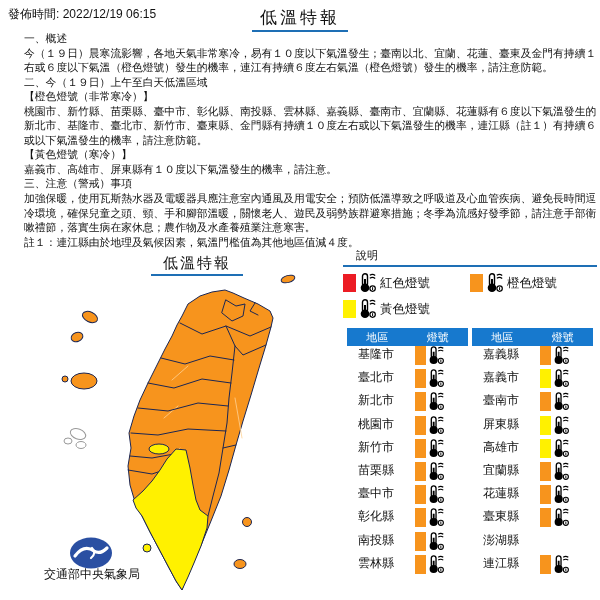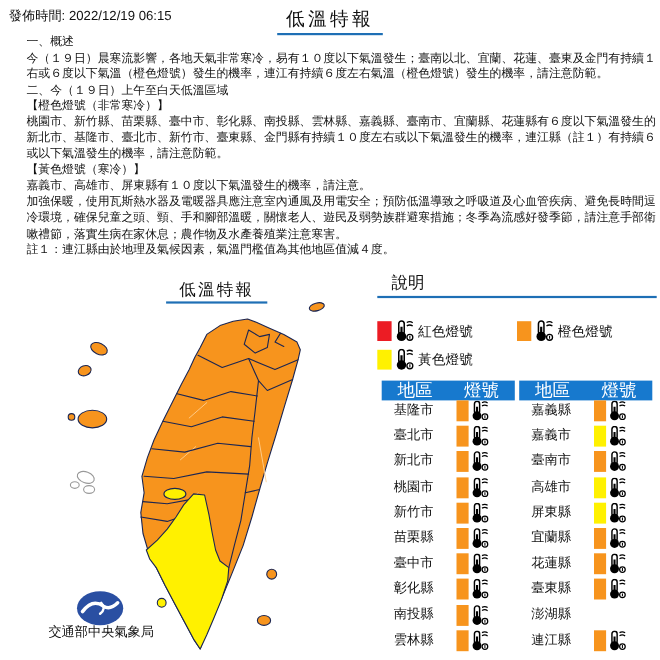--- a/index.html
+++ b/index.html
@@ -34,34 +34,34 @@
     font-size:12px;white-space:nowrap;}
 
   .f-orange{fill:var(--orange);stroke:var(--mapline);stroke-width:1;stroke-linejoin:round;}
   .f-yellow{fill:var(--yellow);stroke:var(--mapline);stroke-width:1;stroke-linejoin:round;}
   .f-white{fill:#fff;stroke:#999;stroke-width:1;}
   .county{fill:none;stroke:var(--mapline);stroke-width:1;stroke-linejoin:round;stroke-linecap:round;}
   .river{fill:none;stroke:#FFD294;stroke-width:0.8;stroke-linecap:round;}
 
   
   .legend-panel{position:absolute;left:343px;top:248px;width:254px;height:352px;}
-  .legend-heading{font-size:15px;padding-left:13px;}
+  .legend-heading{font-size:11px;padding-left:13px;}
   .legend-rule{border:none;border-top:2px solid var(--uline);margin-top:2px;}
-  .legend-items{display:flex;flex-wrap:wrap;margin-top:17px;}
+  .legend-items{display:flex;flex-wrap:wrap;margin-top:3px;}
   .legend-item{width:127px;height:26px;display:flex;align-items:center;gap:3px;}
   .legend-sq{width:13px;height:18px;display:inline-block;}
   .legend-sq.red{background:var(--red);}
   .legend-sq.orange{background:var(--orange);}
   .legend-sq.yellow{background:var(--yellow);}
   .legend-label{font-size:12.5px;white-space:nowrap;}
 
   .tables{display:flex;gap:4px;margin-top:6px;padding-left:4px;}
   .rtable{width:121px;}
   .thead{height:18px;background:var(--tblblue);color:#fff;display:flex;align-items:center;}
-  .thead span{flex:1;text-align:center;font-size:16px;white-space:nowrap;}
+  .thead span{flex:1;text-align:center;font-size:11px;white-space:nowrap;}
   .trow{height:23.2px;display:flex;align-items:flex-start;}
   .rname{width:60px;padding-left:11px;font-size:12px;white-space:nowrap;}
   .sigwrap{display:flex;align-items:center;gap:2px;margin-left:8px;}
   .sq{width:11px;height:19px;display:inline-block;}
   .trow[data-signal="orange"] .sq{background:var(--orange);}
   .trow[data-signal="yellow"] .sq{background:var(--yellow);}
   .trow[data-signal="none"] .sigwrap{visibility:hidden;}
   .thermo{flex:none;}
 </style>
 </head>
@@ -90,20 +90,21 @@
     <div class="ln">一、概述</div>
     <div class="ln">今（１９日）晨寒流影響，各地天氣非常寒冷，易有１０度以下氣溫發生；臺南以北、宜蘭、花蓮、臺東及金門有持續１０度左</div>
     <div class="ln">右或６度以下氣溫（橙色燈號）發生的機率，連江有持續６度左右氣溫（橙色燈號）發生的機率，請注意防範。</div>
     <div class="ln">二、今（１９日）上午至白天低溫區域</div>
     <div class="ln">【橙色燈號（非常寒冷）】</div>
     <div class="ln">桃園市、新竹縣、苗栗縣、臺中市、彰化縣、南投縣、雲林縣、嘉義縣、臺南市、宜蘭縣、花蓮縣有６度以下氣溫發生的機率；</div>
     <div class="ln">新北市、基隆市、臺北市、新竹市、臺東縣、金門縣有持續１０度左右或以下氣溫發生的機率，連江縣（註１）有持續６度左右</div>
     <div class="ln">或以下氣溫發生的機率，請注意防範。</div>
     <div class="ln">【黃色燈號（寒冷）】</div>
     <div class="ln">嘉義市、高雄市、屏東縣有１０度以下氣溫發生的機率，請注意。</div>
+    <div class="ln">三、注意（警戒）事項</div>
     <div class="ln">加強保暖，使用瓦斯熱水器及電暖器具應注意室內通風及用電安全；預防低溫導致之呼吸道及心血管疾病、避免長時間逗留在寒</div>
     <div class="ln">冷環境，確保兒童之頭、頸、手和腳部溫暖，關懷老人、遊民及弱勢族群避寒措施；冬季為流感好發季節，請注意手部衛生與咳</div>
     <div class="ln">嗽禮節，落實生病在家休息；農作物及水產養殖業注意寒害。</div>
     <div class="ln">註１：連江縣由於地理及氣候因素，氣溫門檻值為其他地區值減４度。</div>
   </div>
 
   <div class="map-panel">
     <svg class="map-svg" width="310" height="352" viewBox="0 0 310 352">
 
       <polygon class="f-orange" points="152,68 158,56 170,48 182,44 195,42 203,45 214,50 228,56 240,63 243,70 241,79 236,97 229,120 221,147 213,173 206,197 199,222 191,248 181,273 172,295 163,315 156,330 152,342 146,333 138,318 129,301 120,284 112,268 105,254 100,237 98,218 101,200 99,185 104,168 110,152 118,135 127,117 135,101 142,88 147,77"></polygon>
@@ -301,30 +302,30 @@
         <div class="trow" data-signal="orange">
           <span class="rname">臺南市</span>
           <span class="sigwrap">
               <span class="sq"></span>
               <svg class="thermo" width="17" height="19">
                 <use href="#thermo"></use>
               </svg>
             </span>
         </div>
         <div class="trow" data-signal="yellow">
+          <span class="rname">屏東縣</span>
+          <span class="sigwrap">
+              <span class="sq"></span>
+              <svg class="thermo" width="17" height="19">
+                <use href="#thermo"></use>
+              </svg>
+            </span>
+        </div>
+        <div class="trow" data-signal="yellow">
           <span class="rname">高雄市</span>
-          <span class="sigwrap">
-              <span class="sq"></span>
-              <svg class="thermo" width="17" height="19">
-                <use href="#thermo"></use>
-              </svg>
-            </span>
-        </div>
-        <div class="trow" data-signal="yellow">
-          <span class="rname">屏東縣</span>
           <span class="sigwrap">
               <span class="sq"></span>
               <svg class="thermo" width="17" height="19">
                 <use href="#thermo"></use>
               </svg>
             </span>
         </div>
         <div class="trow" data-signal="orange">
           <span class="rname">宜蘭縣</span>
           <span class="sigwrap">

